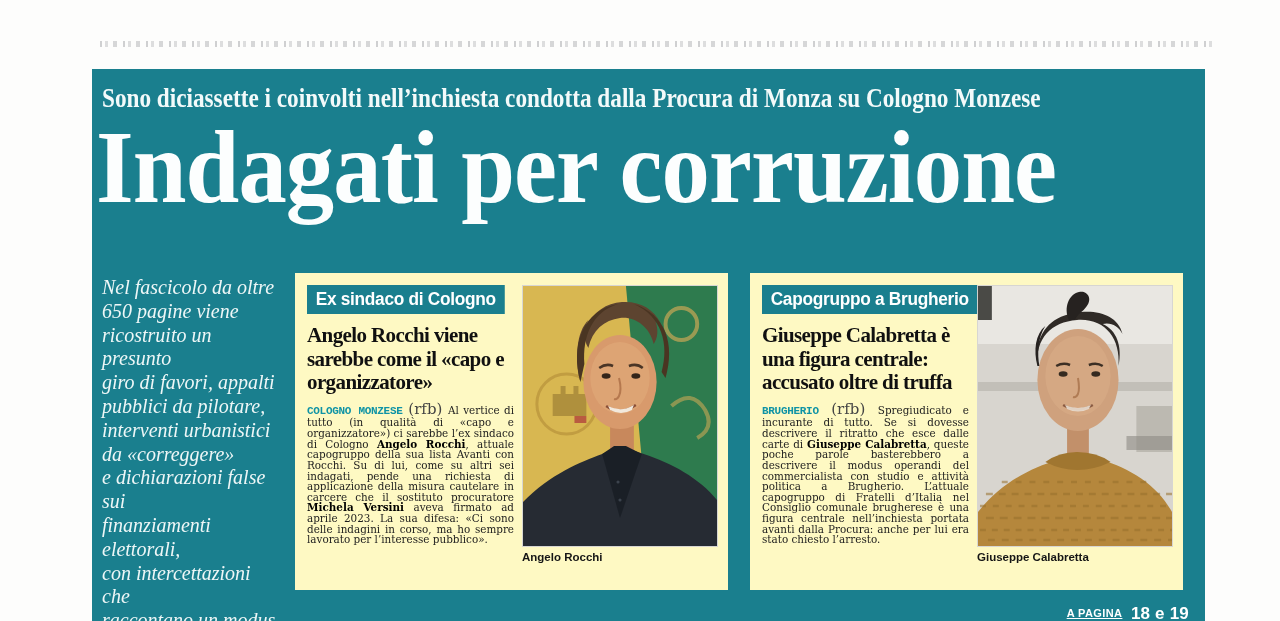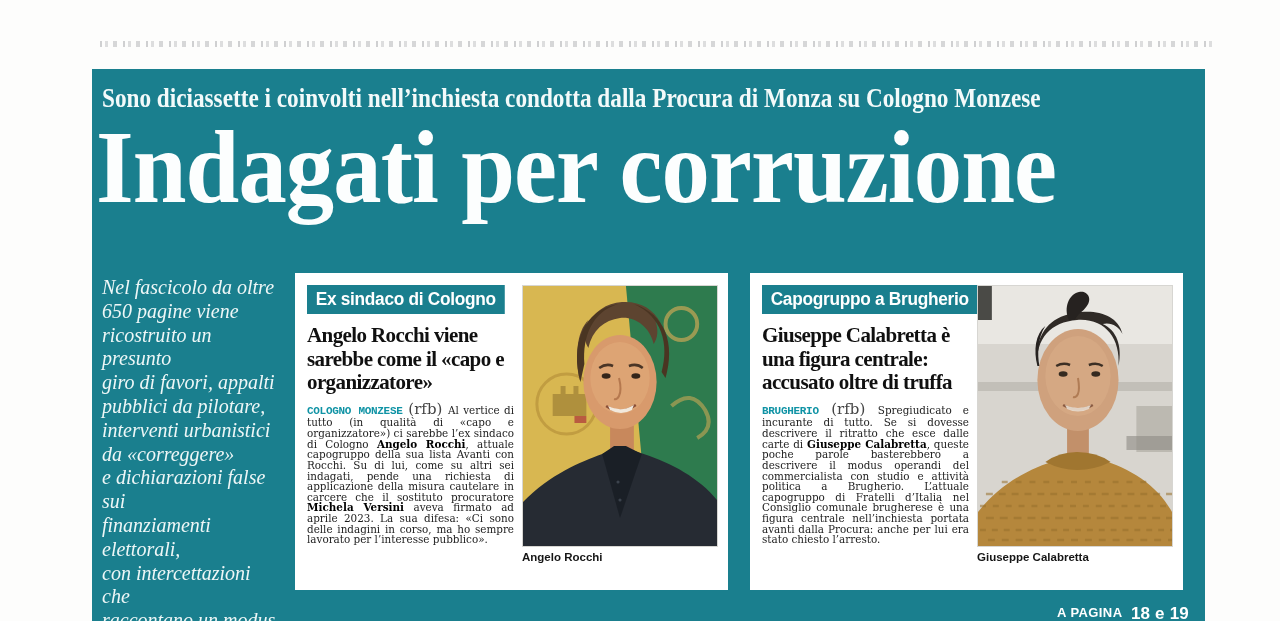--- a/index.html
+++ b/index.html
@@ -25,21 +25,21 @@
             font-family:"Liberation Serif",serif;font-weight:bold;
             font-size:104px;line-height:1;color:#fcfefe;letter-spacing:-1px;
             transform:scaleX(.93);transform-origin:left top;}
 
   .row{position:absolute;left:10px;top:204px;display:flex;}
 
   .standfirst{width:180px;margin-right:13px;white-space:pre-line;
               font-family:"Liberation Serif",serif;font-style:italic;
               font-size:20px;line-height:1.19;color:#eef7f7;padding-top:3px;}
 
-  .card{width:433px;height:317px;background:#ffffff;box-sizing:border-box;
+  .card{width:433px;height:317px;background:#fef9c3;box-sizing:border-box;
         padding:12px 10px 10px 12px;display:flex;}
   .card + .card{margin-left:22px;justify-content:center;}
   .card-text{width:207px;flex:0 0 207px;margin-right:8px;}
 
   .tag{display:inline-block;background:#1a7f8e;color:#fff;
        font-weight:bold;font-size:18px;line-height:1;padding:5px 9px 6px;
        letter-spacing:-.3px;white-space:nowrap;transform:scaleX(.96);transform-origin:left top;}
 
   .card-title{font-family:"Liberation Serif",serif;font-weight:bold;
               font-size:21px;line-height:1.13;letter-spacing:-.6px;color:#101010;
@@ -52,21 +52,21 @@
              color:#0f93a5;letter-spacing:-.3px;font-size:11px;}
   .card-body .byline{color:#444;font-size:15px;}
 
   .photo-col{flex:1;display:flex;flex-direction:column;}
   .photo{height:260px;border:1px solid #d7d6d2;overflow:hidden;}
   .photo svg{display:block;width:100%;height:100%;}
   .caption{font-weight:bold;font-size:11.5px;color:#161616;margin-top:4px;}
 
   .pageref{position:absolute;left:12px;right:16px;top:535px;text-align:right;
            border-bottom:2px solid #cfe6e8;padding-bottom:1px;color:#fff;}
-  .pageref .lbl{font-size:13px;font-weight:bold;letter-spacing:.4px;vertical-align:2px;}
+  .pageref .lbl{font-size:11px;font-weight:bold;letter-spacing:.4px;vertical-align:2px;text-decoration:underline;}
   .pageref .pgs{font-size:17px;font-weight:bold;letter-spacing:.2px;margin-left:4px;}
 </style>
 </head>
 <body>
 
 <div class="page">
 
   <div class="remnants"></div>
 
   <div class="teal">

